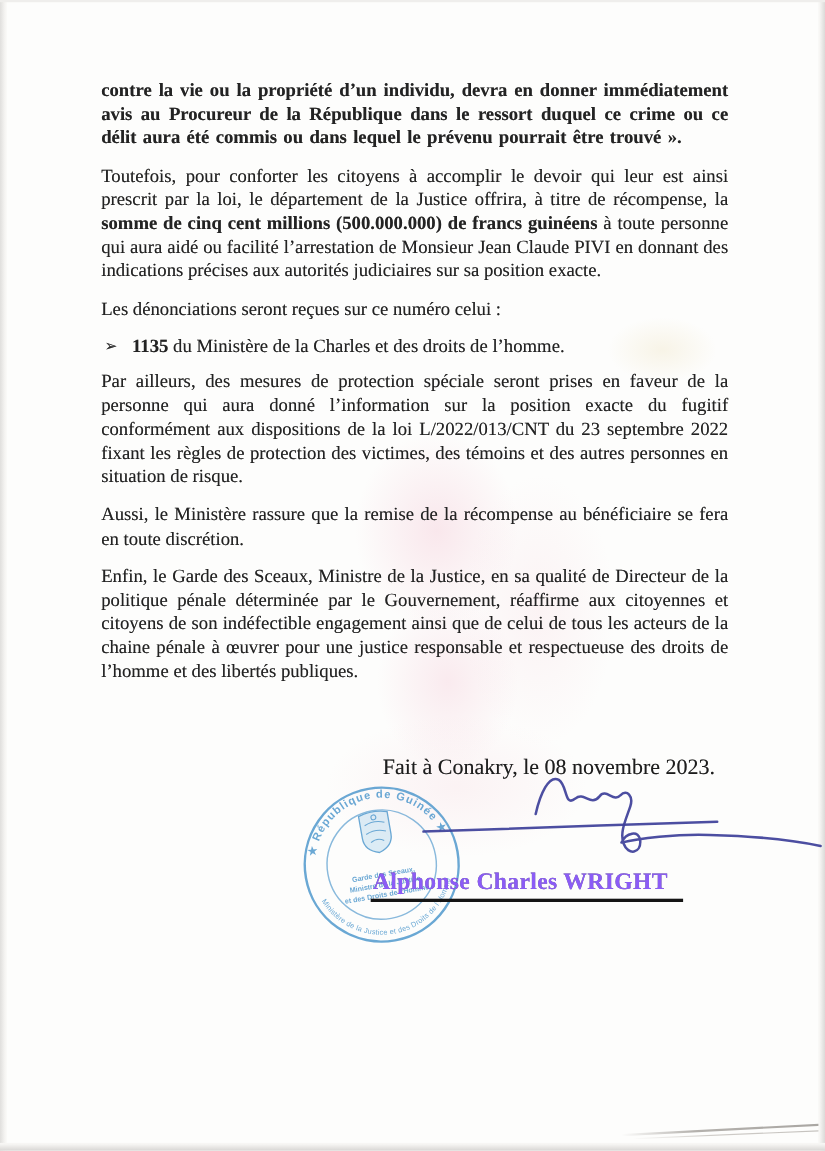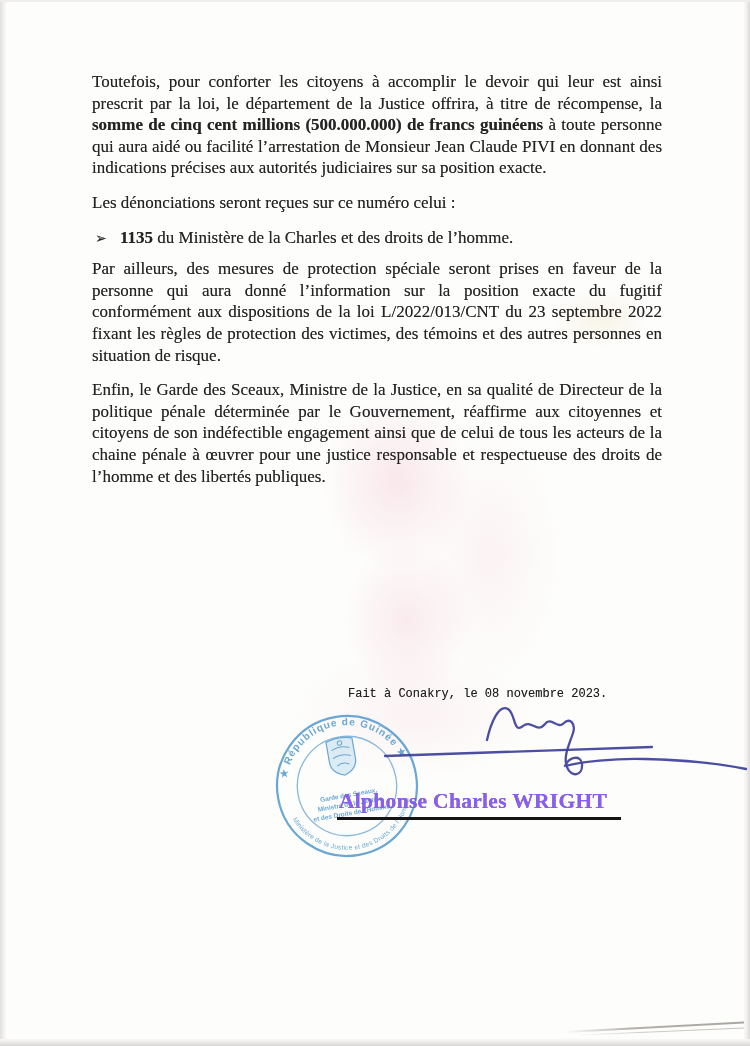--- a/index.html
+++ b/index.html
@@ -18,21 +18,21 @@
   .s3{left:420px;top:430px;width:140px;height:250px;background:radial-gradient(ellipse at center,rgba(240,180,195,.14),rgba(240,180,195,0) 70%);}
   .s4{left:295px;top:650px;width:240px;height:130px;background:radial-gradient(ellipse at center,rgba(238,170,188,.13),rgba(238,170,188,0) 70%);}
   .s5{left:552px;top:288px;width:100px;height:60px;background:radial-gradient(ellipse at center,rgba(226,206,146,.20),rgba(226,206,146,0) 70%);}
   
   .body-text{position:absolute;left:92px;top:71px;width:570px;font-size:17px;line-height:21.6px;color:#232323;text-align:justify;text-shadow:0 0 .4px rgba(45,45,45,.55);}
   .para{margin:0 0 13px;}
   .para .b{font-weight:bold;}
   .allbold{font-weight:bold;word-spacing:1.5px;}
   .bullet{position:relative;padding-left:28px;margin:10px 0 10px;}
   .bullet .arrow{position:absolute;left:3px;top:1px;font-size:14px;font-family:"DejaVu Sans",sans-serif;color:#2a2a2a;}
-  .date-line{position:absolute;left:348px;top:687px;font-size:12px;color:#1d1d1d;text-shadow:0 0 .4px rgba(45,45,45,.5);font-family:Liberation Mono, monospace;}
+  .date-line{position:absolute;left:348px;top:687px;font-size:20px;color:#1d1d1d;text-shadow:0 0 .4px rgba(45,45,45,.5);}
   
   :root{--stamp:#5b9fd0;--ink:#3d3f99;--brand:#d84a2c;}
   .stamp{position:absolute;left:271px;top:710px;width:152px;height:152px;transform:rotate(-10deg);opacity:.9;z-index:1;}
   .stamp .ring{fill:none;stroke:var(--stamp);}
   .stamp text{fill:var(--stamp);font-family:"Liberation Sans",sans-serif;}
   .stamp .emblem{stroke:var(--stamp);fill:rgba(150,198,230,.35);stroke-width:1.2;}
   .stamp .emblem-detail{stroke:var(--stamp);fill:none;stroke-width:1;}
   
   .signature{position:absolute;left:375px;top:700px;width:373px;height:105px;z-index:2;}
   .signature path{fill:none;stroke:var(--ink);stroke-width:2.3;stroke-linecap:round;stroke-linejoin:round;opacity:.92;}
@@ -48,24 +48,26 @@
 
 <div class="page">
 
   <div class="smudge s1"></div>
   <div class="smudge s2"></div>
   <div class="smudge s3"></div>
   <div class="smudge s4"></div>
   <div class="smudge s5"></div>
 
   <div class="body-text">
+      <p class="para allbold"><span class="b">contre la vie ou la propriété d’un individu, devra en donner immédiatement avis au Procureur de la République dans le ressort duquel ce crime ou ce délit aura été commis ou dans lequel le prévenu pourrait être trouvé ».</span></p>
       <p class="para"><span>Toutefois, pour conforter les citoyens à accomplir le devoir qui leur est ainsi prescrit par la loi, le département de la Justice offrira, à titre de récompense, la </span><span class="b">somme de cinq cent millions (500.000.000) de francs guinéens</span><span> à toute personne qui aura aidé ou facilité l’arrestation de Monsieur Jean Claude PIVI en donnant des indications précises aux autorités judiciaires sur sa position exacte.</span></p>
       <p class="para"><span>Les dénonciations seront reçues sur ce numéro celui :</span></p>
       <p class="para bullet"><span class="arrow">➢</span><span class="b">1135</span><span> du Ministère de la Charles et des droits de l’homme.</span></p>
       <p class="para"><span>Par ailleurs, des mesures de protection spéciale seront prises en faveur de la personne qui aura donné l’information sur la position exacte du fugitif conformément aux dispositions de la loi L/2022/013/CNT du 23 septembre 2022 fixant les règles de protection des victimes, des témoins et des autres personnes en situation de risque.</span></p>
+      <p class="para"><span>Aussi, le Ministère rassure que la remise de la récompense au bénéficiaire se fera en toute discrétion.</span></p>
       <p class="para"><span>Enfin, le Garde des Sceaux, Ministre de la Justice, en sa qualité de Directeur de la politique pénale déterminée par le Gouvernement, réaffirme aux citoyennes et citoyens de son indéfectible engagement ainsi que de celui de tous les acteurs de la chaine pénale à œuvrer pour une justice responsable et respectueuse des droits de l’homme et des libertés publiques.</span></p>
     </div>
 
   <div class="date-line">Fait à Conakry, le 08 novembre 2023.</div>
 
   <svg class="stamp" viewBox="0 0 150 150" aria-hidden="true">
     <circle class="ring" cx="75" cy="75" r="69" stroke-width="2.2"></circle>
     <circle class="ring" cx="75" cy="75" r="49" stroke-width="1.3" opacity=".8"></circle>
     <defs>
       <path id="arcTop" d="M 15 75 A 60 60 0 0 1 135 75" fill="none"></path>

